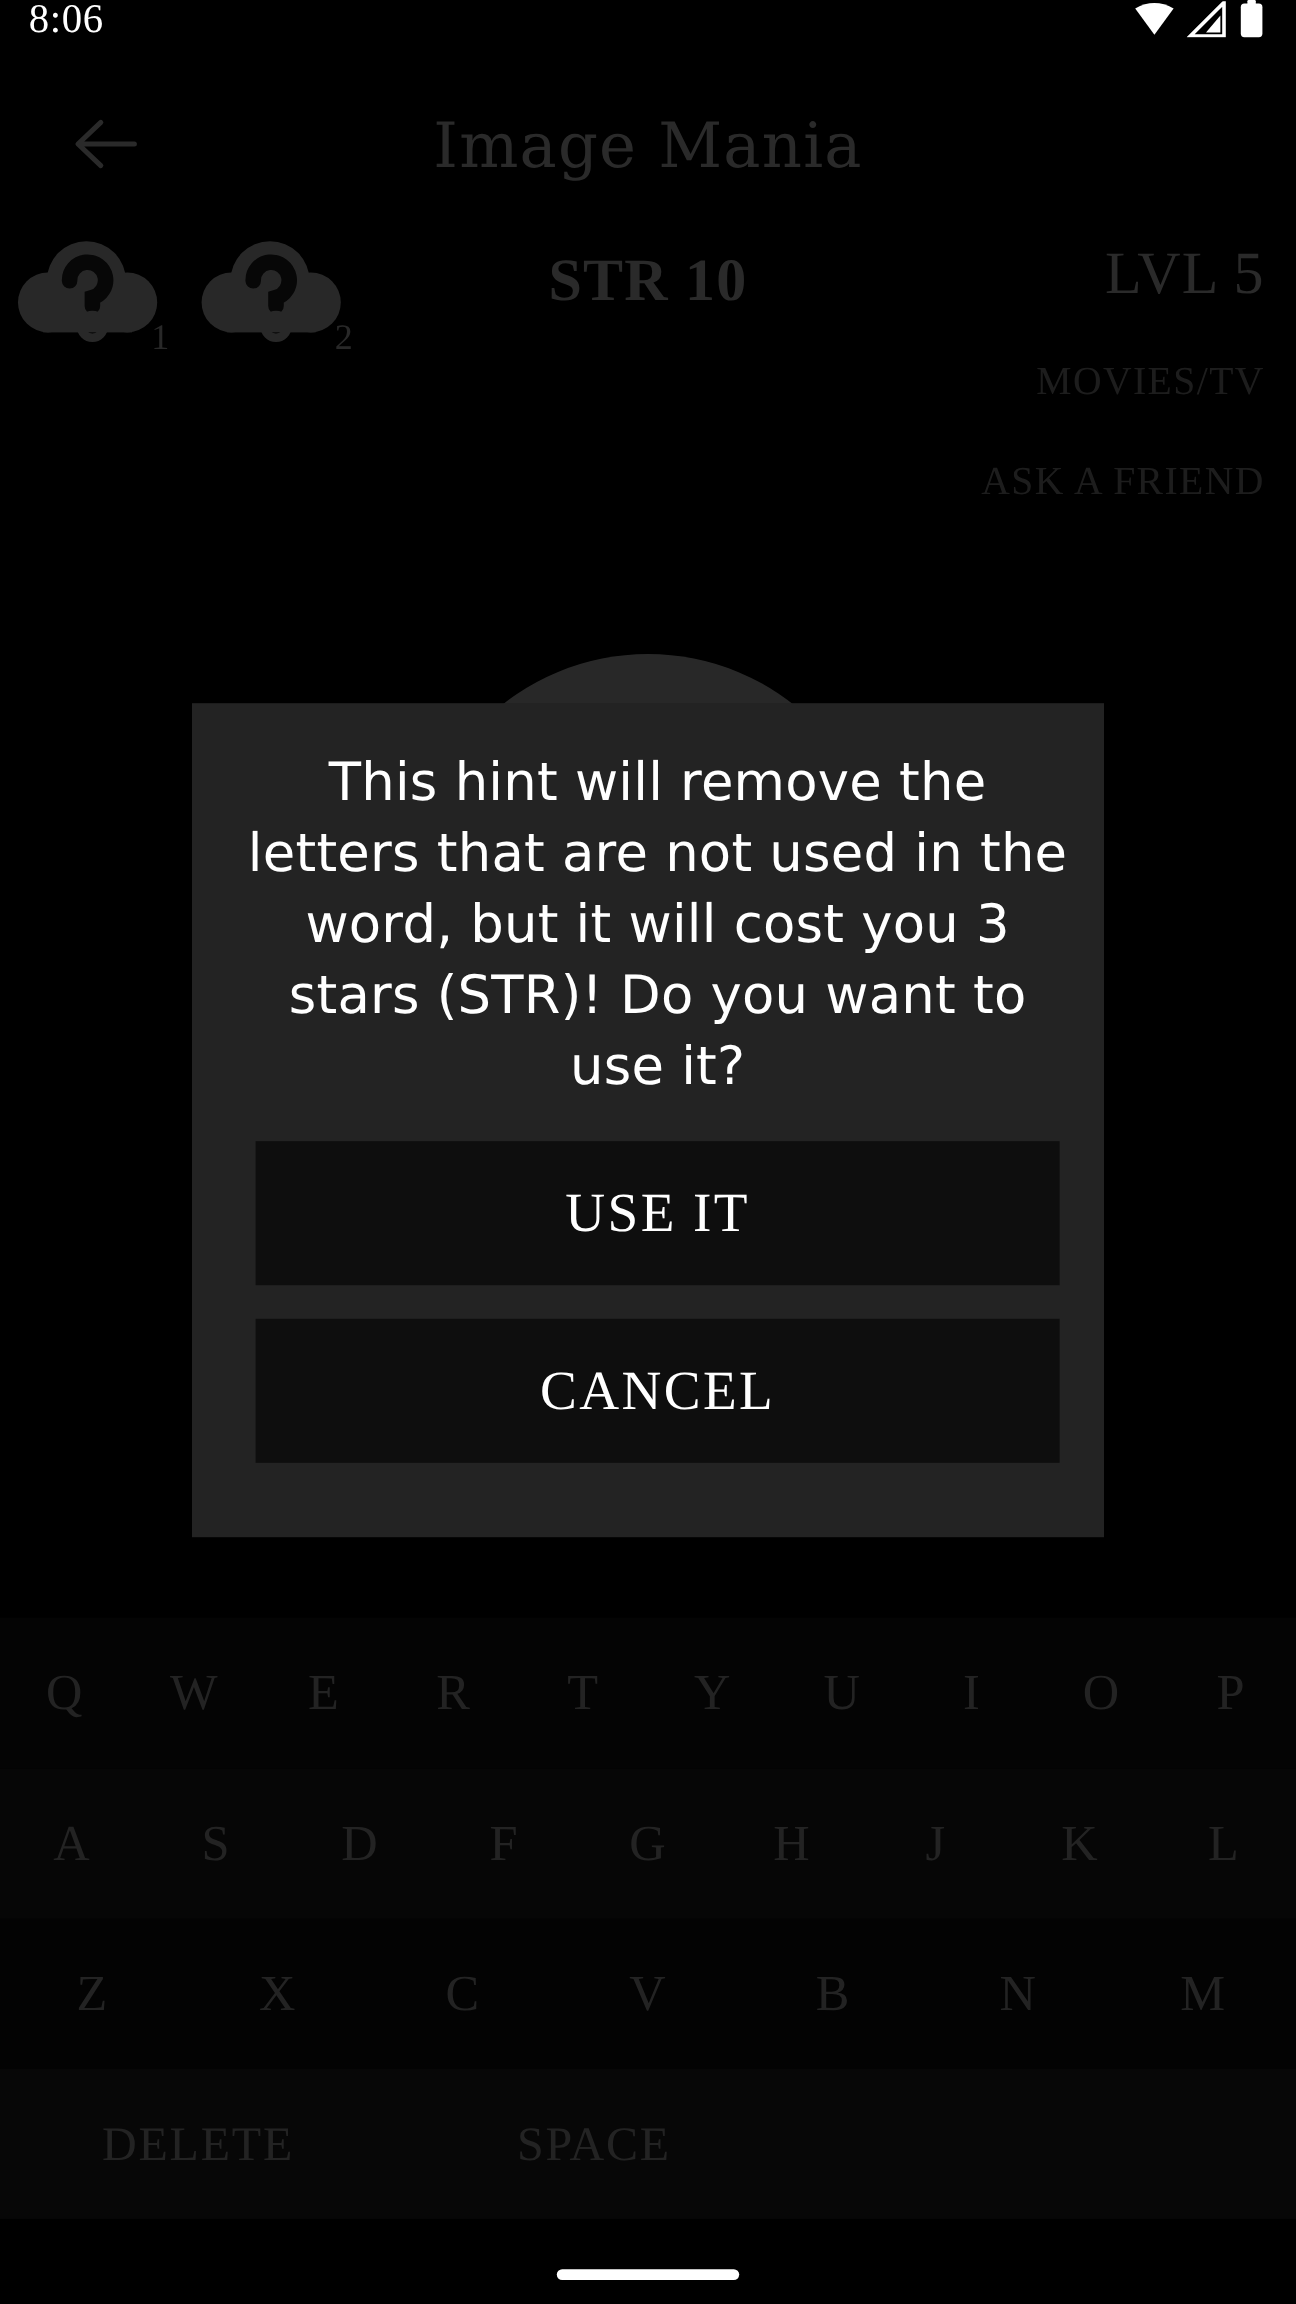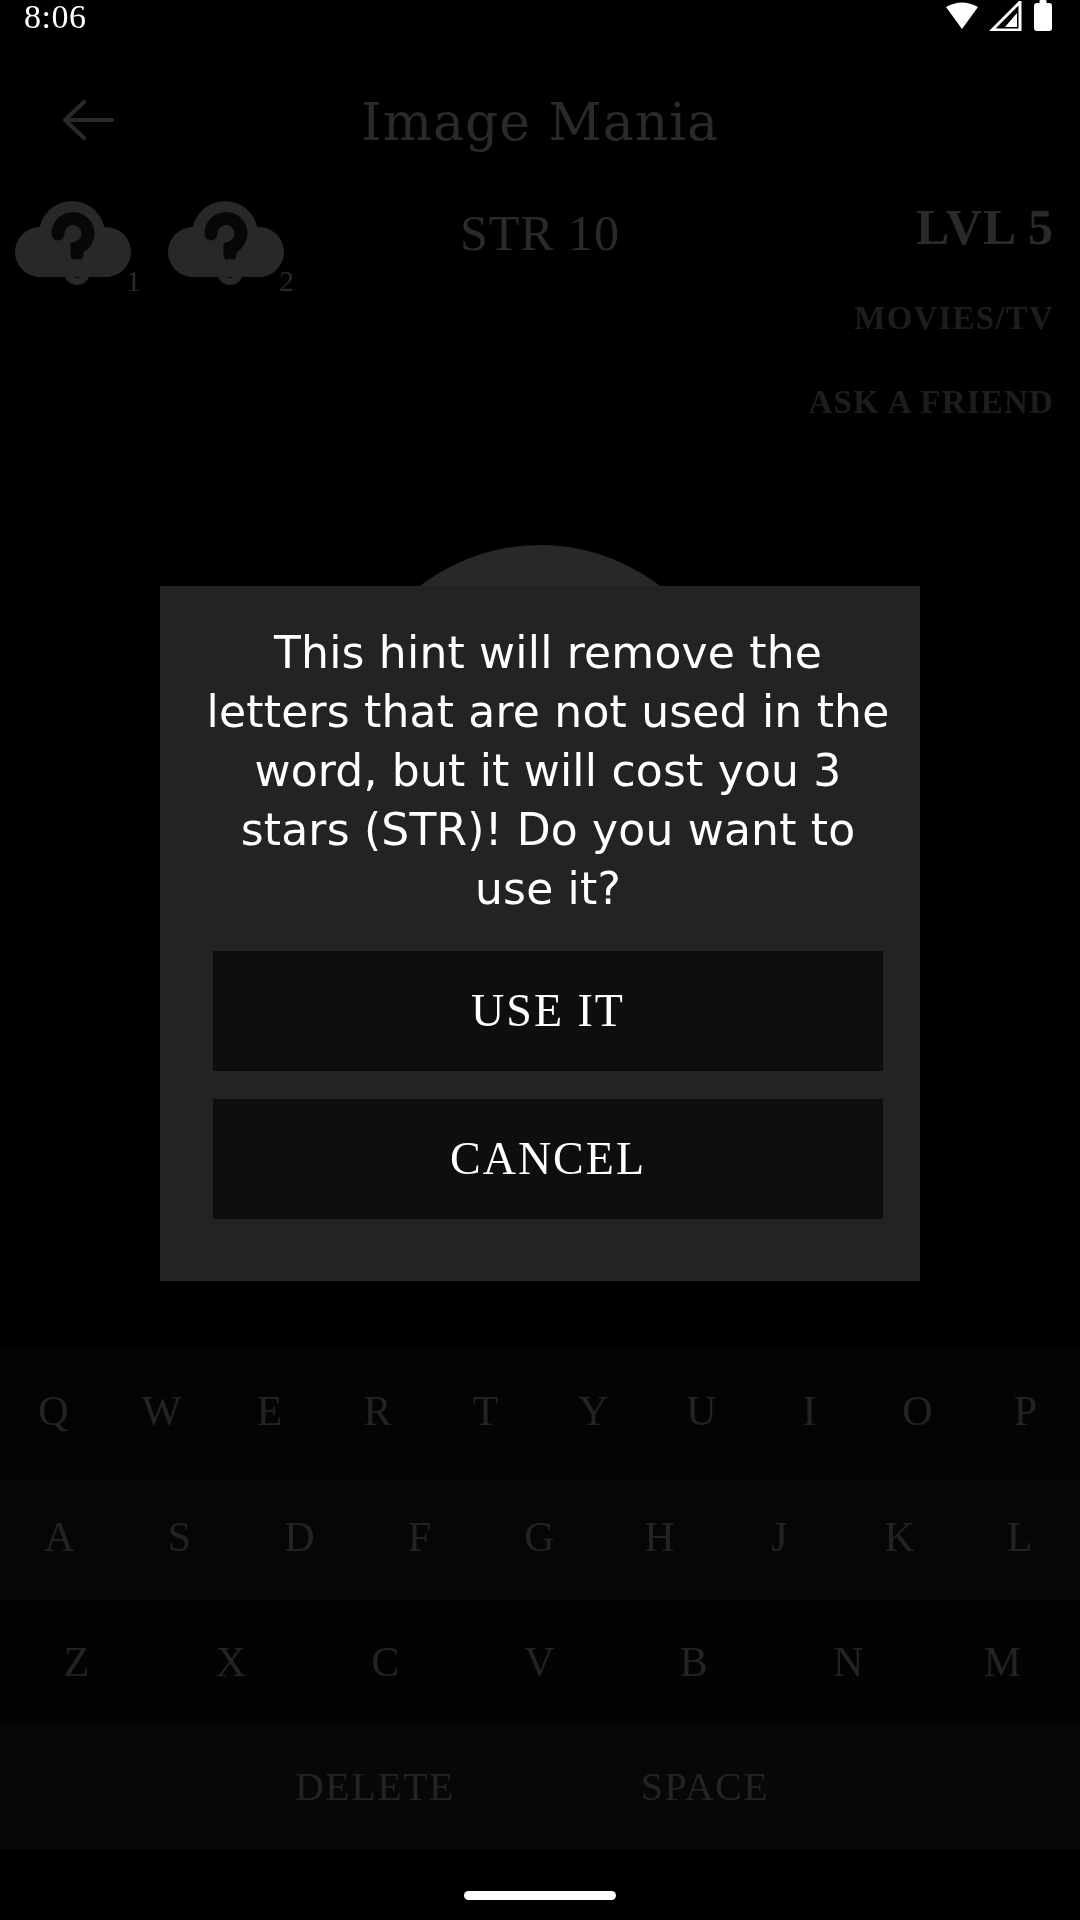--- a/index.html
+++ b/index.html
@@ -104,26 +104,26 @@
     margin-bottom: 4px;
   }
   .str-label {
     position: absolute;
     left: 0; right: 0; top: 18px;
     text-align: center;
     color: #6e6e6e;
     font-size: 50px;
     font-family: "Liberation Serif", "DejaVu Serif", serif;
     letter-spacing: 1px;
+    font-weight: bold;
   }
   .level-block {
     position: absolute;
     right: 26px; top: 14px;
     text-align: right;
-    font-weight: bold;
   }
   .lvl-label {
     color: #6e6e6e;
     font-size: 50px;
     font-family: "Liberation Serif", "DejaVu Serif", serif;
     letter-spacing: 1px;
     line-height: 1.08;
   }
   .category-label {
     color: #4e4e4e;
@@ -168,21 +168,21 @@
     flex: 1 1 0;
     text-align: center;
     color: #5d5d5d;
     font-family: "Liberation Serif", "DejaVu Serif", serif;
     font-size: 42px;
     line-height: 1;
     letter-spacing: 1px;
     user-select: none;
   }
   .kb-row-3 .kb-key { padding: 0 2px; }
-  .kb-row-4 { justify-content: center; padding-left: 0; }
+  .kb-row-4 { justify-content: flex-start; padding-left: 0; }
   .kb-action {
     color: #5d5d5d;
     font-family: "Liberation Serif", "DejaVu Serif", serif;
     font-size: 40px;
     letter-spacing: 1.5px;
     text-align: center;
   }
   .kb-delete { width: 330px; }
   .kb-space  { width: 330px; }
 

